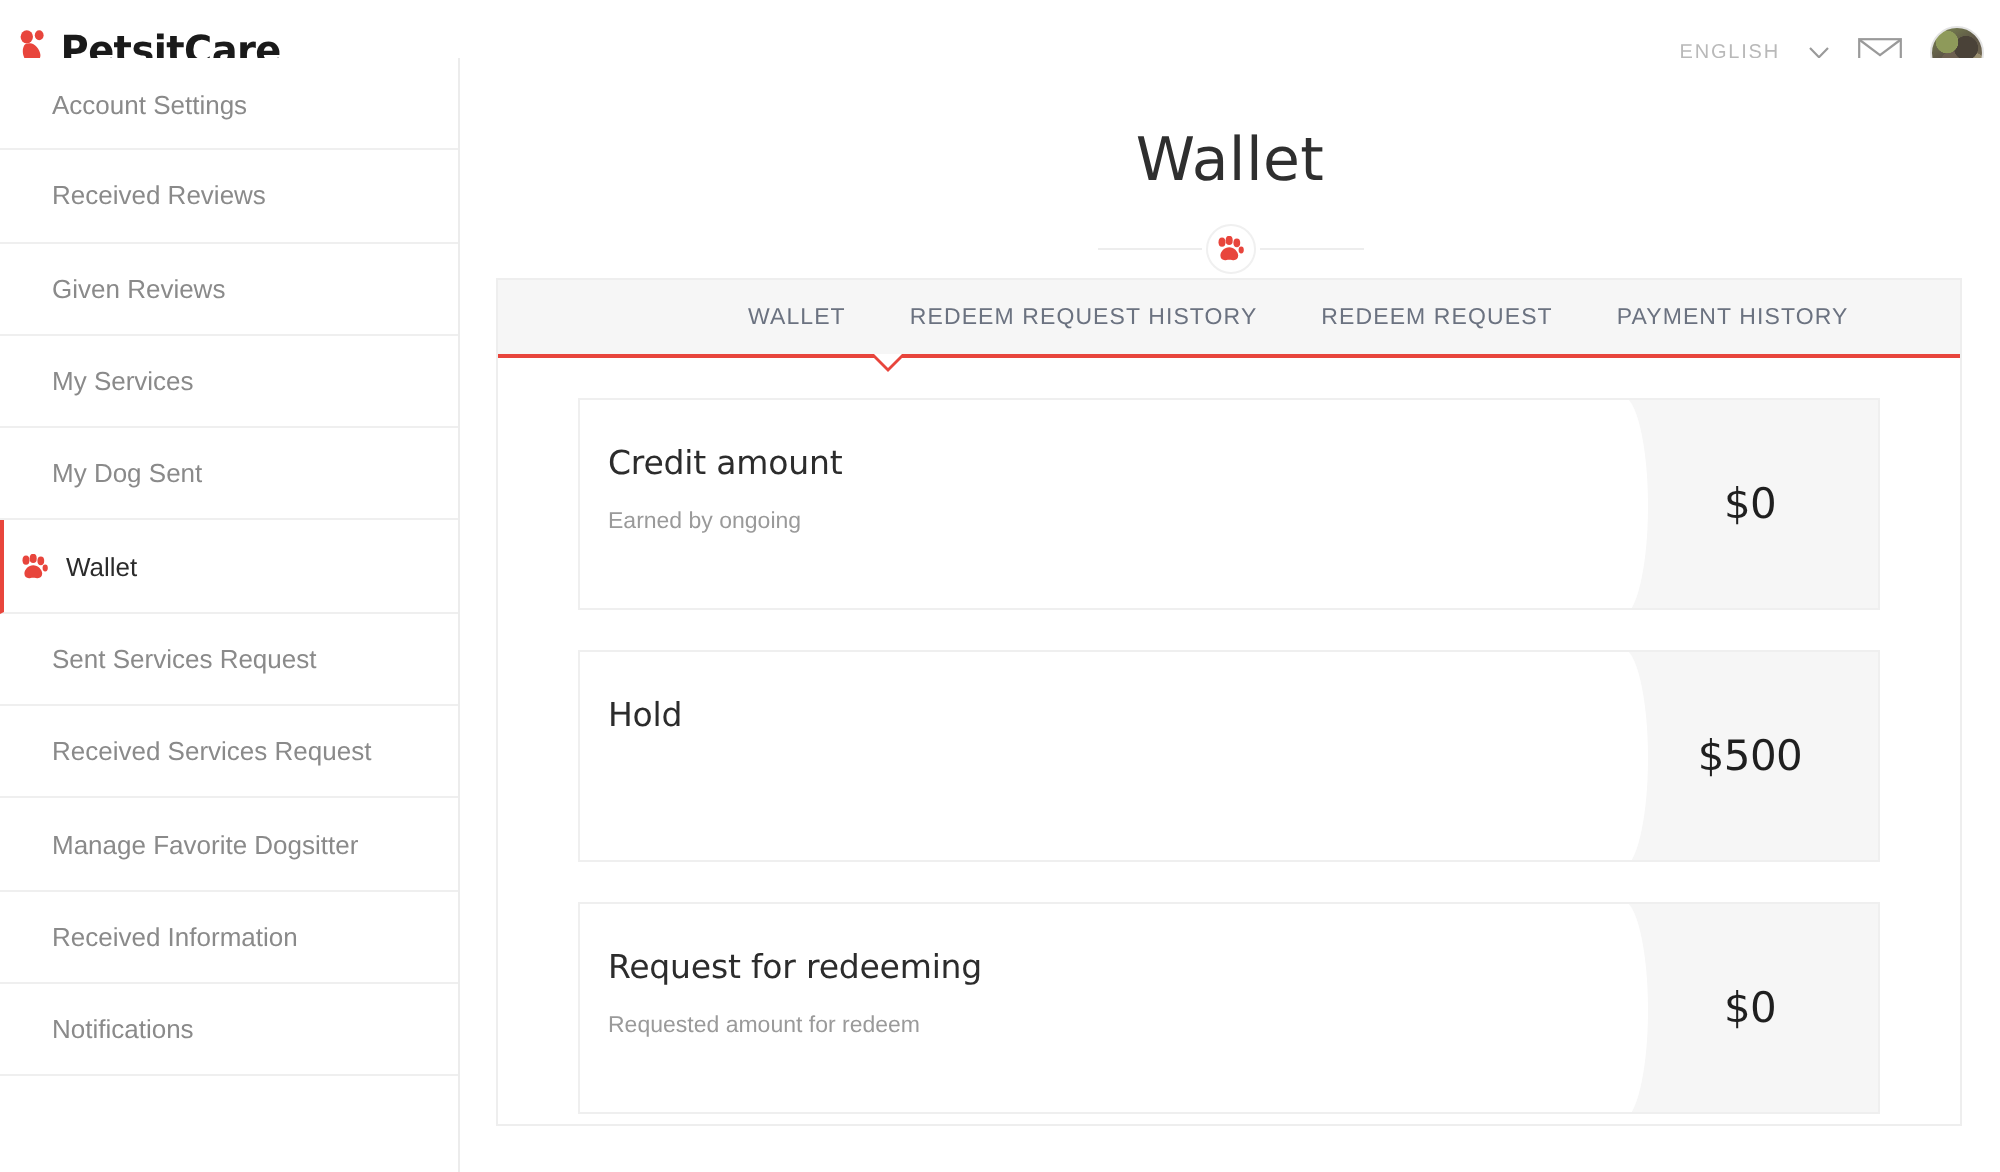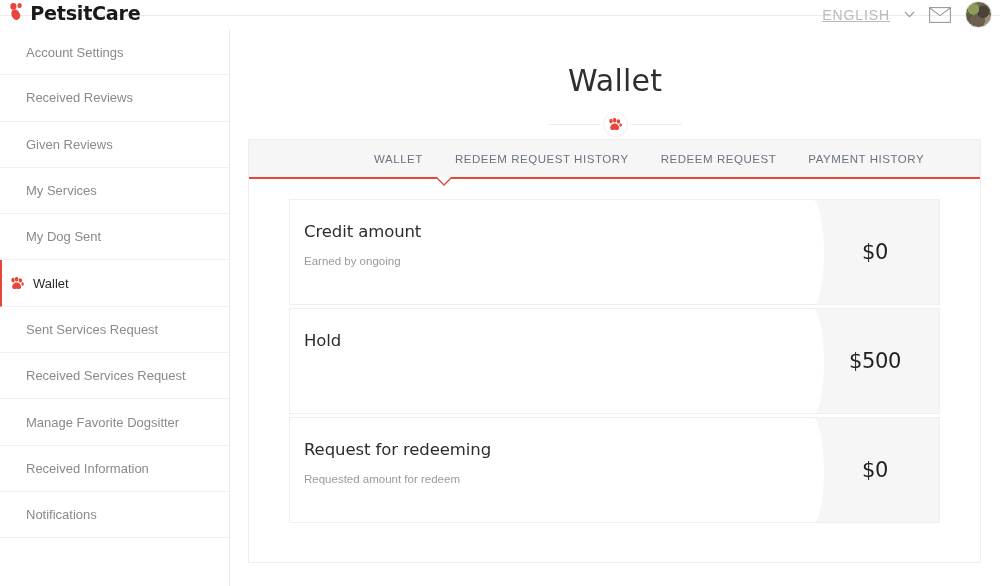--- a/index.html
+++ b/index.html
@@ -7,21 +7,21 @@
     width: 1000px; height: 586px;
     background: #ffffff;
     font-family: "Liberation Sans", sans-serif;
     overflow: hidden;
   }
 
   .page { position: relative; width: 1000px; height: 586px; background: #fff; }
 
   
   .topbar {
-    position: absolute; left: 0; top: 0; width: 1000px; height: 16px;
+    position: absolute; left: 0; top: 12px; width: 1000px; height: 29px;
     background: #ffffff;
     border-bottom: 1px solid #ececec;
     display: flex; align-items: center;
   }
   .brand {
     position: absolute; left: 10px; top: -2px;
     display: flex; align-items: center; gap: 2px;
     height: 30px;
   }
   .brand-paw { width: 16px; height: 18px; position: relative; top: -1px; }
@@ -31,21 +31,21 @@
     letter-spacing: -0.3px;
     transform: scaleX(0.96);
   }
 
   .topbar-right {
     position: absolute; right: 8px; top: 0; height: 29px;
     display: flex; align-items: center; gap: 14px;
   }
   .lang-select { display: flex; align-items: center; gap: 14px; cursor: pointer; }
   .lang-label {
-    font-size: 14px; color: #b9b9b9; letter-spacing: 0.9px;
+    font-size: 10px; color: #b9b9b9; letter-spacing: 0.9px;
     font-family: "Liberation Sans", sans-serif;
     text-decoration: underline;
   }
   .chev { width: 11px; height: 7px; }
   .mail-icon { width: 22px; height: 16px; cursor: pointer; }
   .avatar {
     width: 27px; height: 27px; border-radius: 50%;
     border: 1px solid #e3e3e3;
     background:
       radial-gradient(circle at 30% 28%, #8e9a5a 0 22%, rgba(142,154,90,0) 23%),
@@ -149,21 +149,21 @@
     border-right: 7.5px solid transparent;
     border-top: 7.5px solid #ffffff;
   }
 
   .cards { padding: 20px 40px 0 40px; }
   .card {
     position: relative;
     height: 106px;
     border: 1px solid #efefef;
     background: #ffffff;
-    margin-bottom: 3px;
+    margin-bottom: 20px;
     overflow: hidden;
     display: flex;
   }
   .card-left {
     flex: 1;
     padding: 22px 0 0 14px;
   }
   .card-title {
     font-family: "DejaVu Sans", sans-serif;
     font-size: 16.5px; color: #2c2c2c; font-weight: normal;

